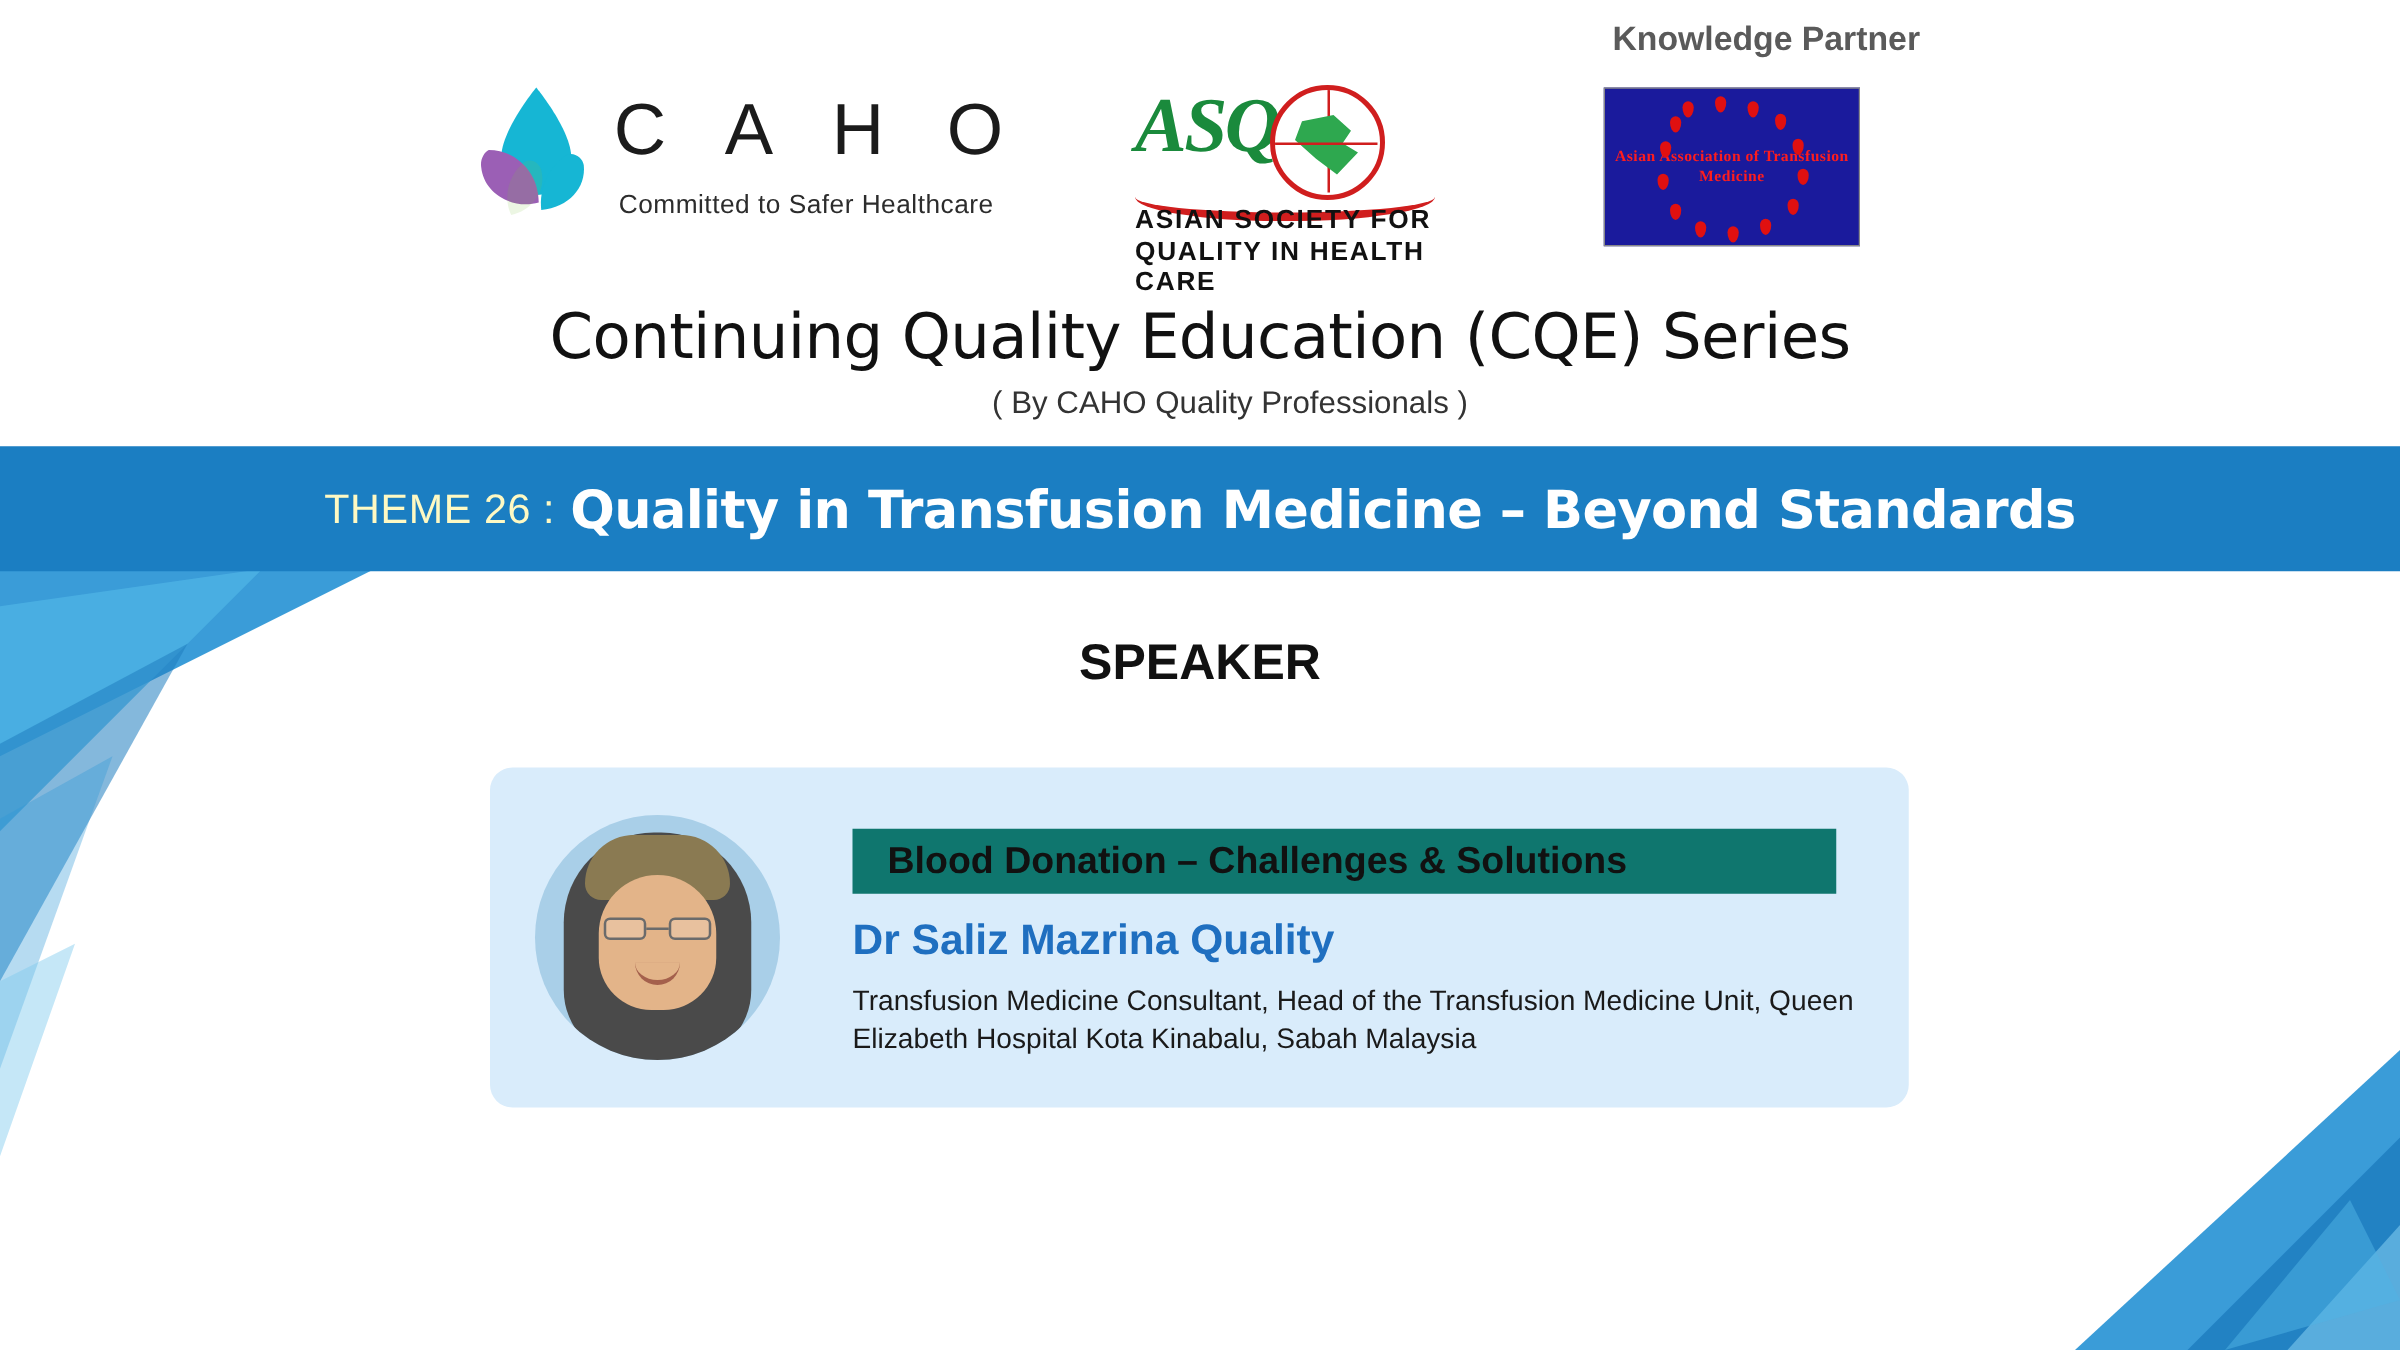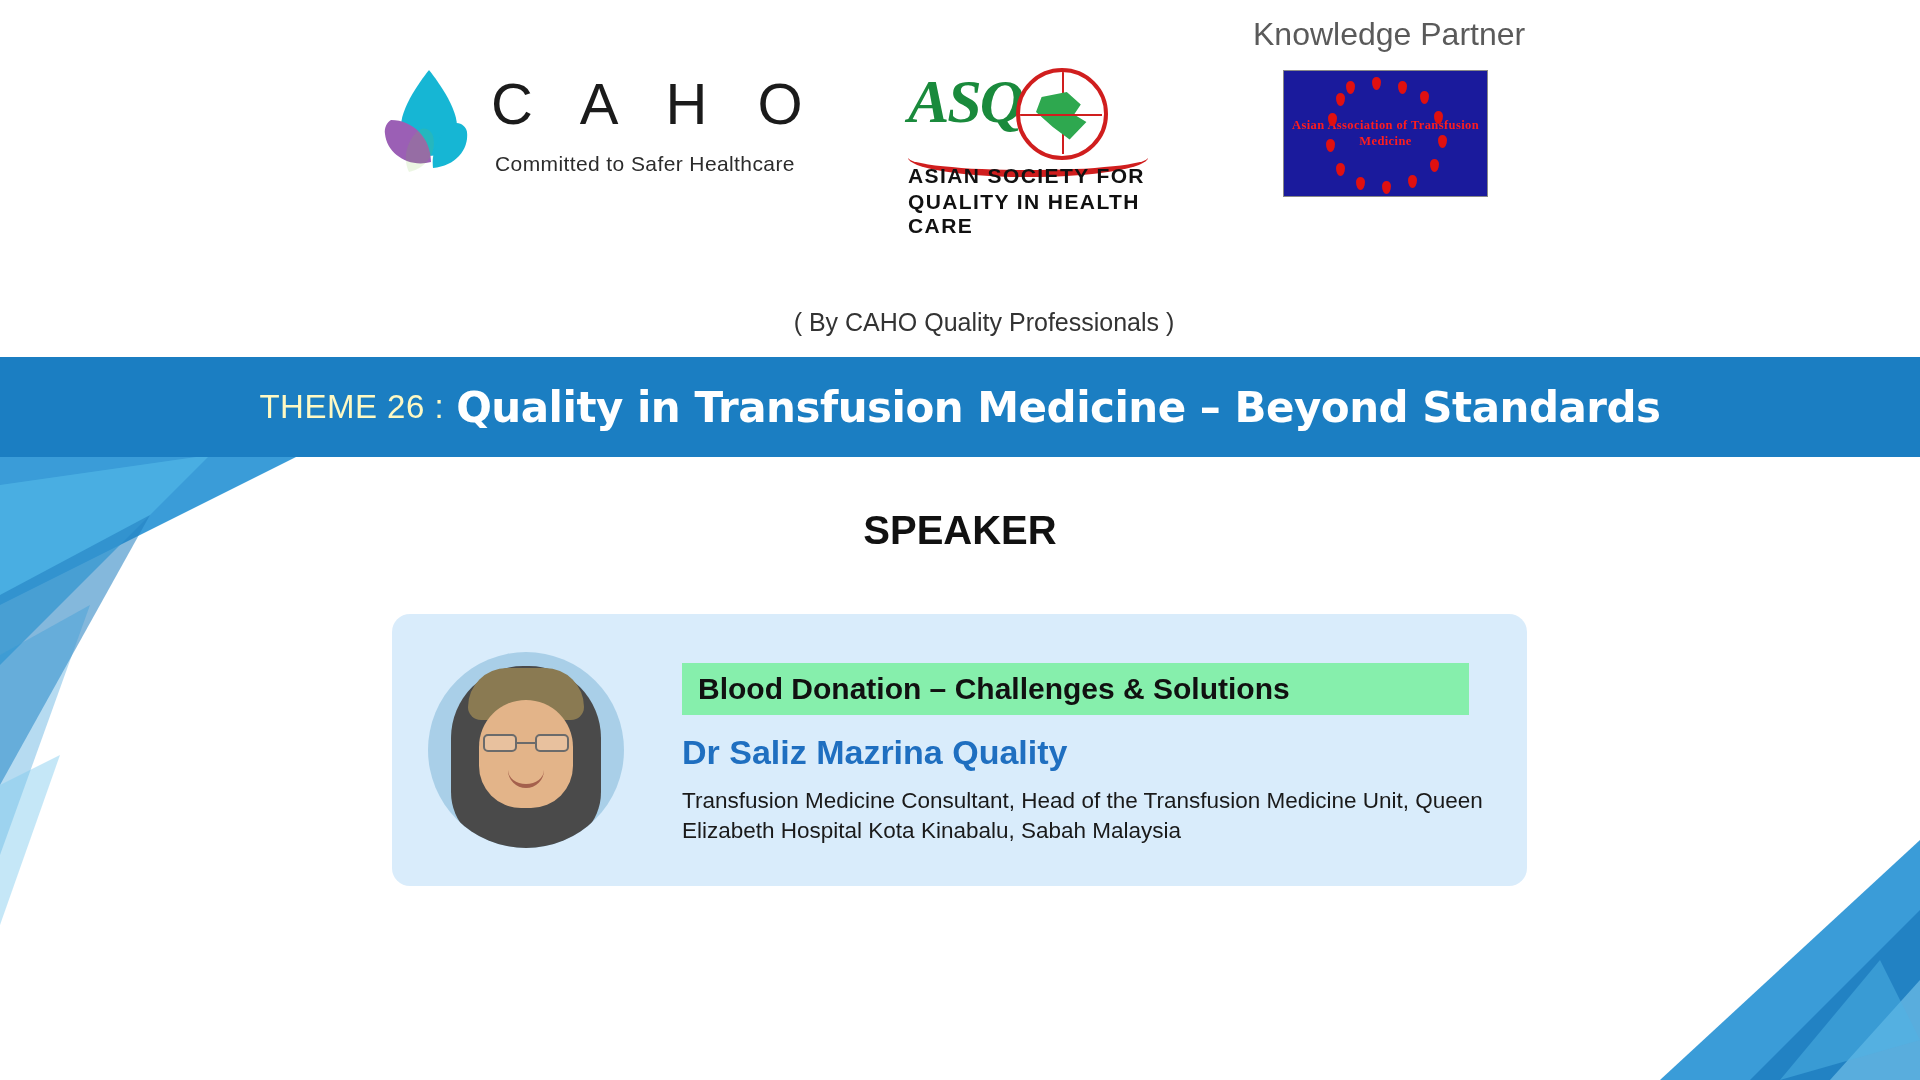--- a/index.html
+++ b/index.html
@@ -38,23 +38,25 @@
     width: 460px;
     height: 300px;
   }
 
   
   .knowledge-partner {
     position: absolute;
     left: 1253px;
     top: 16px;
     width: 320px;
-    font-size: 32px;
+    text-align: center;
+    font-size: 27px;
     color: #5a5a5a;
     font-family: "Liberation Sans", sans-serif;
+    font-weight: bold;
   }
   .logo-row {
     position: absolute;
     top: 60px;
     left: 0;
     width: 1920px;
     height: 160px;
   }
 
   
@@ -369,24 +371,24 @@
     border-bottom: 4px solid #a4604c;
     border-radius: 0 0 18px 18px;
   }
 
   .talk-title {
     position: absolute;
     left: 290px;
     top: 49px;
     width: 787px;
     height: 52px;
-    background: #86efac;
+    background: #0f766e;
     display: flex;
     align-items: center;
-    padding-left: 16px;
+    padding-left: 28px;
     box-sizing: border-box;
     font-size: 30px;
     font-weight: bold;
     color: #111111;
   }
   .speaker-name {
     position: absolute;
     left: 290px;
     top: 119px;
     font-size: 34px;
@@ -467,20 +469,21 @@
       <div class="drop" style="left:124px; top:104px;"></div>
       <div class="drop" style="left:98px; top:110px;"></div>
       <div class="drop" style="left:72px; top:106px;"></div>
       <div class="drop" style="left:52px; top:92px;"></div>
       <div class="drop" style="left:42px; top:68px;"></div>
       <div class="drop" style="left:44px; top:42px;"></div>
       <div class="drop" style="left:52px; top:22px;"></div>
     </div>
   </div>
 
+  <div class="cqe-title">Continuing Quality Education (CQE) Series</div>
   <div class="cqe-sub">( By CAHO Quality Professionals )</div>
 
   <div class="theme-band">
     <span class="theme-label">THEME 26 :</span>
     <span class="theme-title">Quality in Transfusion Medicine – Beyond Standards</span>
   </div>
 
   <div class="speaker-heading">SPEAKER</div>
 
   <div class="speaker-card">

